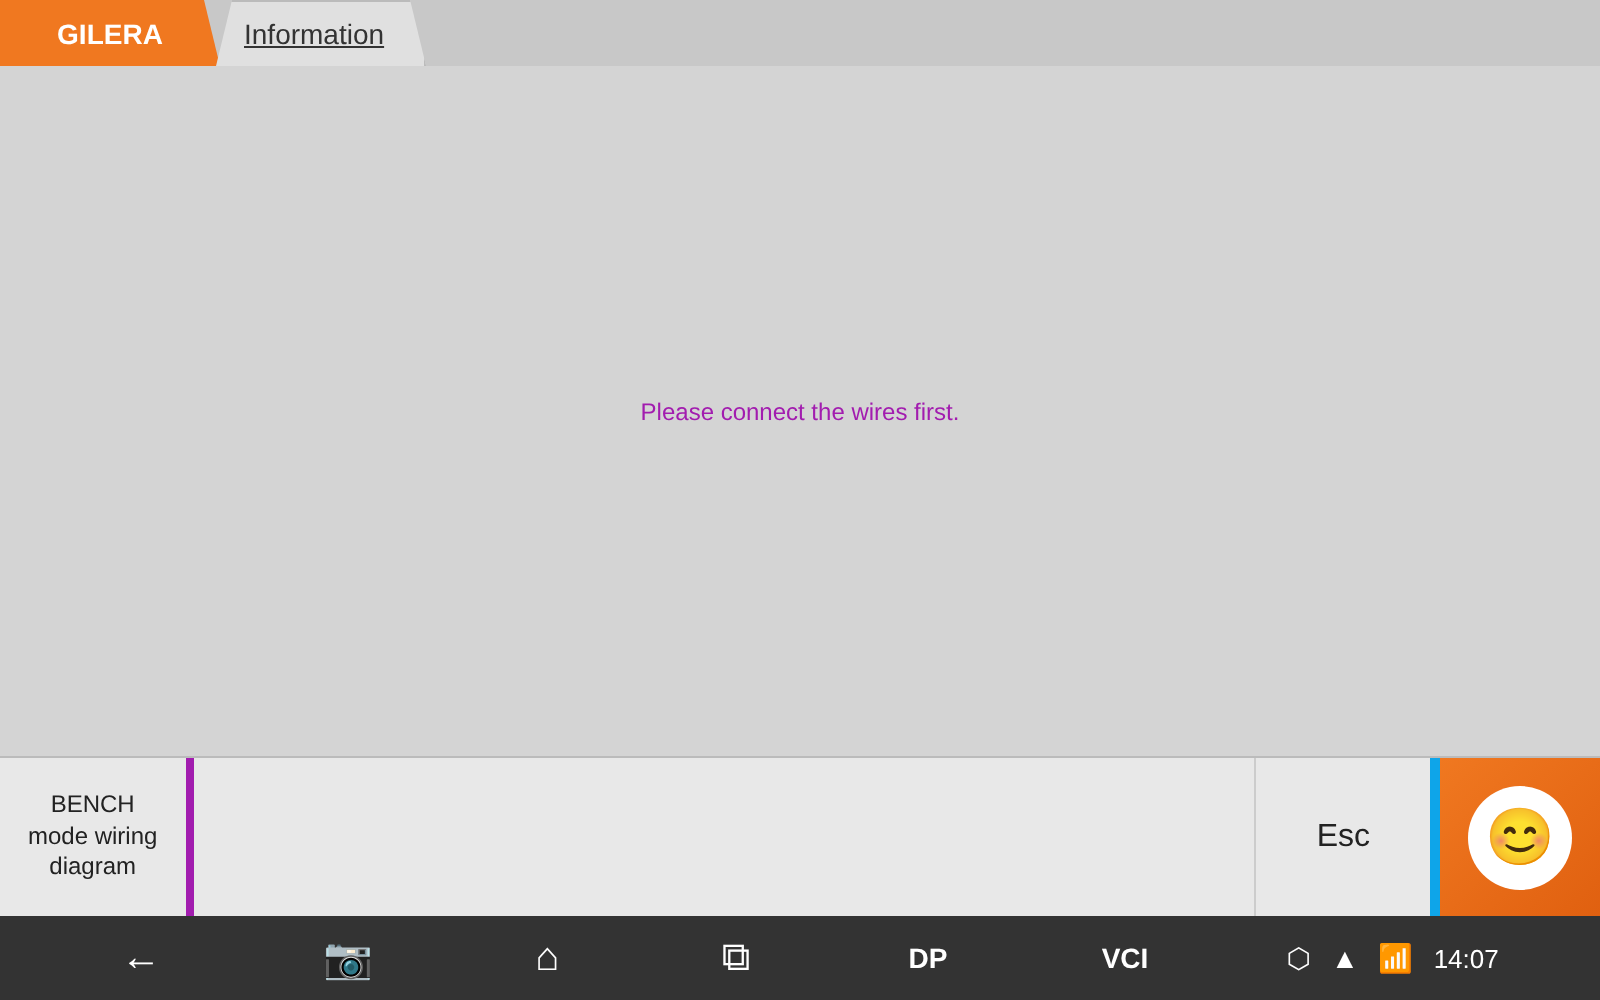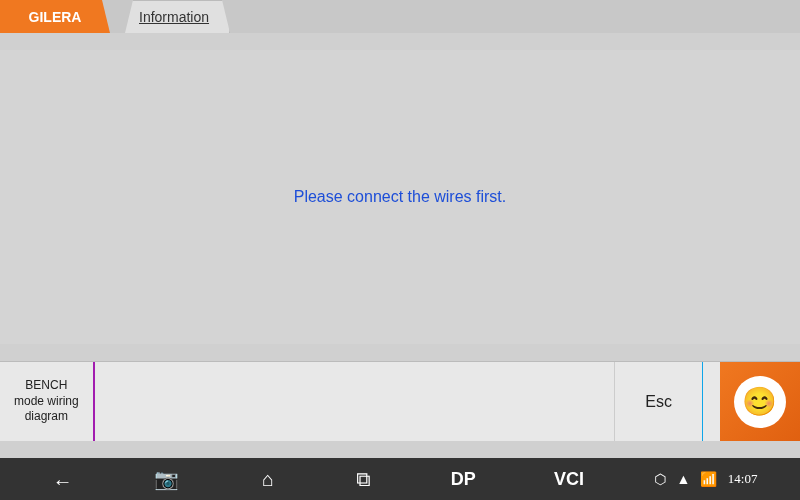--- a/index.html
+++ b/index.html
@@ -1,15 +1,15 @@
 <!DOCTYPE html>
 <html><head>
   <meta charset="utf-8">
   <style>
-    * { margin: 0; padding: 0; box-sizing: border-box; gap: 17px; }
+    * { margin: 0; padding: 0; box-sizing: border-box; }
     body {
       width: 800px;
       height: 500px;
       overflow: hidden;
       font-family: Arial, sans-serif;
       background: #d0d0d0;
       display: flex;
       flex-direction: column;
     }
 
@@ -54,62 +54,62 @@
     
     .main-content {
       flex: 1;
       background: #d4d4d4;
       display: flex;
       align-items: center;
       justify-content: center;
     }
 
     .main-message {
-      font-size: 16px;
-      color: #1d4ed8;
+      font-size: 12px;
+      color: #a21caf;
     }
 
     
     .bottom-toolbar {
       height: 80px;
       background: #e8e8e8;
       border-top: 1px solid #bbb;
       display: flex;
       align-items: stretch;
       flex-shrink: 0;
     }
 
     .bottom-btn {
       display: flex;
       flex-direction: column;
       align-items: center;
       justify-content: center;
       padding: 6px 14px;
       font-size: 12px;
       color: #222;
-      border-right: 2px solid #a21caf;
+      border-right: 4px solid #a21caf;
       cursor: pointer;
       min-width: 80px;
       text-align: center;
       line-height: 1.3;
     }
 
     .spacer {
       flex: 1;
     }
 
     .esc-btn {
       display: flex;
       align-items: center;
       justify-content: center;
       font-size: 16px;
       color: #222;
       padding: 0 30px;
       border-left: 1px solid #ccc;
-      border-right: 1px solid #0ea5e9;
+      border-right: 5px solid #0ea5e9;
       cursor: pointer;
       background: #e8e8e8;
     }
 
     
     .logo-area {
       width: 80px;
       background: linear-gradient(135deg, #f07820 0%, #e06010 100%);
       display: flex;
       align-items: center;
@@ -141,36 +141,35 @@
 
     .nav-icon {
       color: white;
       font-size: 20px;
       cursor: pointer;
       padding: 4px 10px;
     }
 
     .nav-text {
       color: white;
-      font-size: 18px;
+      font-size: 14px;
       font-weight: bold;
       cursor: pointer;
       padding: 4px 8px;
     }
 
     .nav-right {
       display: flex;
       align-items: center;
       gap: 10px;
     }
 
     .time-display {
       color: white;
       font-size: 13px;
-      font-family: Liberation Serif, serif;
     }
 
     .status-icon {
       color: white;
       font-size: 14px;
     }
   </style>
 </head>
 <body>
 

